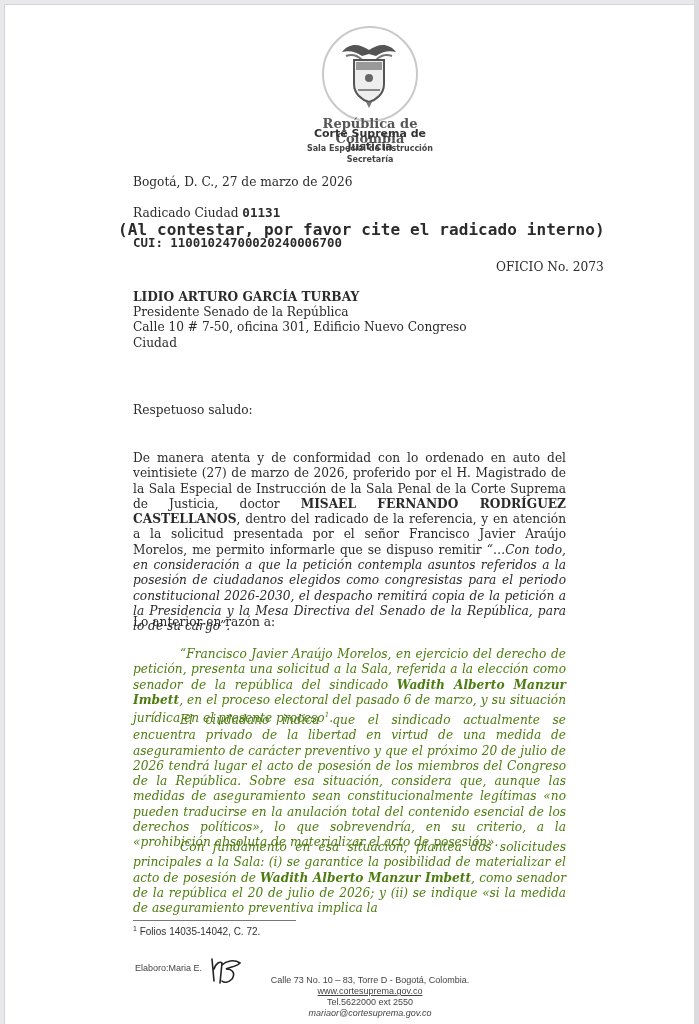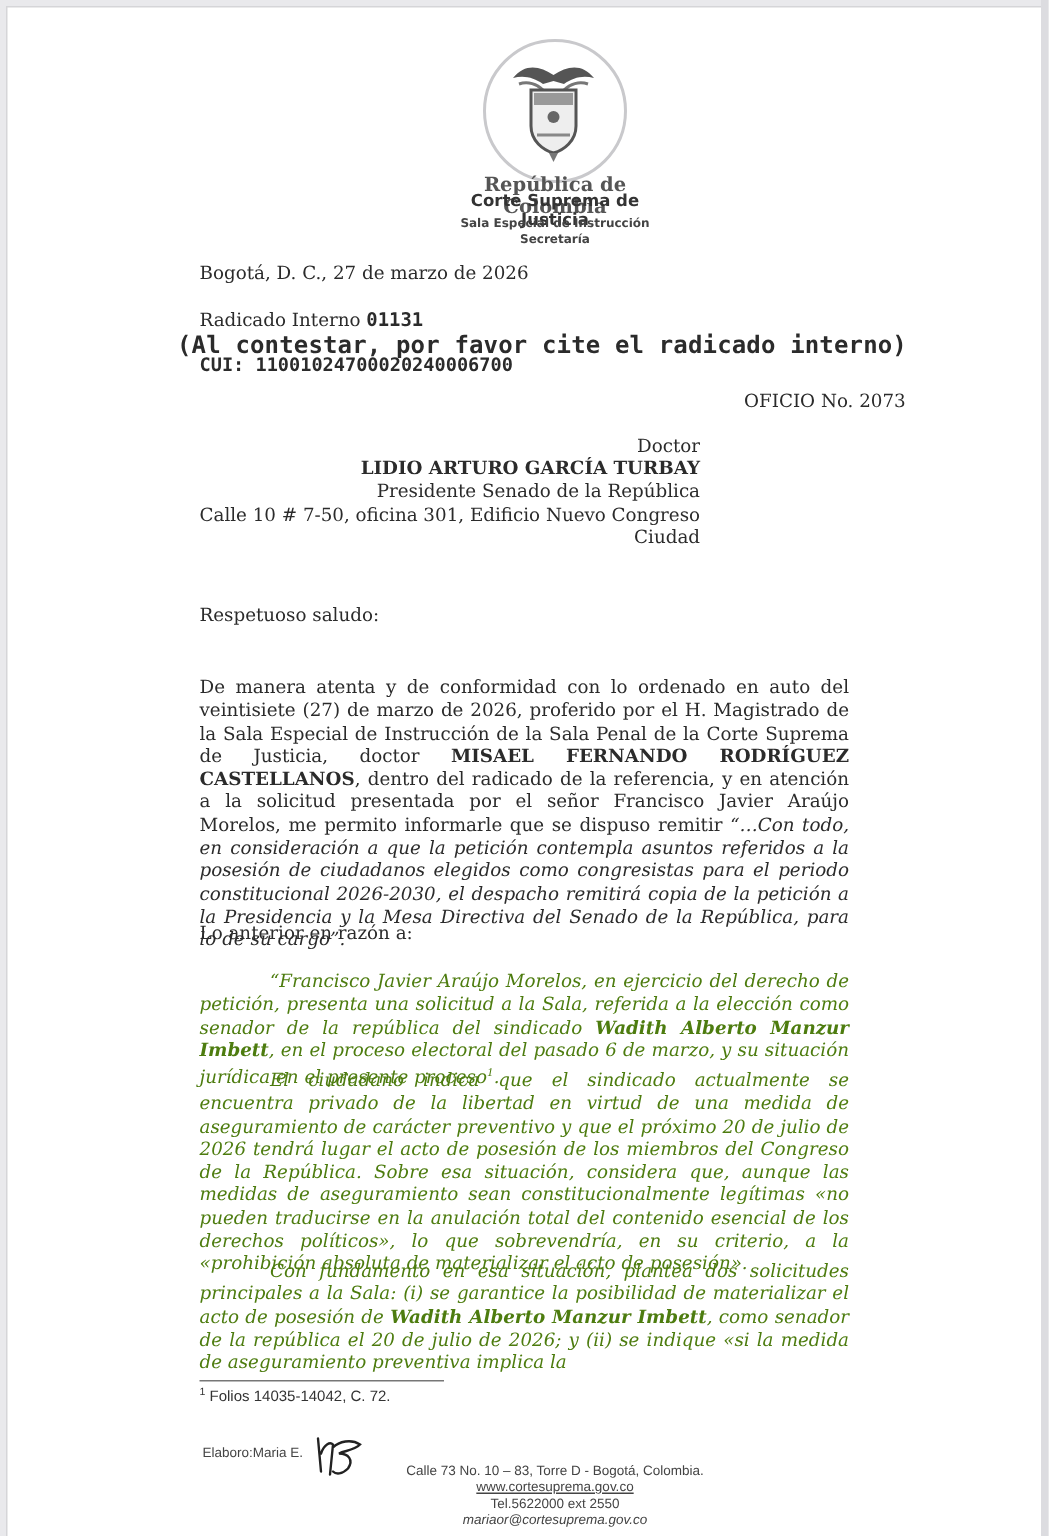--- a/index.html
+++ b/index.html
@@ -22,21 +22,21 @@
   .seal {
     position: absolute; left: 322px; top: 26px; width: 92px; height: 92px;
     border: 2px solid #c9c9cc; border-radius: 50%; background: #fff;
   }
   .seal svg { position: absolute; left: 14px; top: 10px; }
   .hdr { position: absolute; left: 300px; width: 140px; text-align: center; font-family: "DejaVu Sans", sans-serif; }
   .hdr1 { top: 116px; font-family: "DejaVu Serif", serif; font-size: 13px; color: #555; font-weight: bold; }
   .hdr2 { top: 127px; font-size: 11px; font-weight: bold; color: #333; }
   .hdr3 { top: 143px; font-size: 8px; font-weight: bold; color: #444; line-height: 11px; }
 
-  .txt { font-size: 12.2px; line-height: 15.2px; text-align: right; }
+  .txt { font-size: 12.2px; line-height: 15.2px; }
   .bold { font-weight: bold; }
   .mono-bold { font-family: "DejaVu Sans Mono", monospace; font-weight: bold; font-size: 12.6px; }
 
   .just { position: absolute; left: 133px; width: 433px; text-align: justify; font-size: 12.2px; line-height: 15.3px; }
   .just i, .quote { font-style: italic; }
   .quote { position: absolute; left: 133px; width: 433px; text-align: justify; font-size: 12.2px; line-height: 15.3px; color: #4d7c0f; }
   .indent { text-indent: 47px; }
   .u { text-decoration: underline; }
 
   .fn-rule { position: absolute; left: 133px; top: 920px; width: 163px; border-top: 1px solid #777; }
@@ -69,33 +69,32 @@
 <div class="hdr hdr1">República de Colombia</div>
 <div class="hdr hdr2">Corte Suprema de Justicia</div>
 <div class="hdr hdr3">
   <div>Sala Especial de Instrucción</div>
   <div>Secretaría</div>
 </div>
 
 <div class="abs txt" style="left:133px; top:175px;">Bogotá, D. C., 27 de marzo de 2026</div>
 
 <div class="abs txt" style="left:133px; top:205px;">
-  <span>Radicado Interno</span>
+  <span>Radicado Ciudad</span>
   <span class="mono-bold">01131</span>
 </div>
 <div class="abs mono-bold" style="left:118px; top:220px; font-size:16px; letter-spacing:0.1px;">(Al contestar, por favor cite el radicado interno)</div>
 <div class="abs mono-bold" style="left:133px; top:235px; font-size:12.4px;">
   <span>CUI:</span>
   <span>11001024700020240006700</span>
 </div>
 
 <div class="abs txt" style="left:496px; top:260px;">OFICIO No. 2073</div>
 
 <div class="abs txt" style="left:133px; top:290px; line-height:15.2px;">
-  <div>Doctor</div>
   <div class="bold">LIDIO ARTURO GARCÍA TURBAY</div>
   <div>Presidente Senado de la República</div>
   <div>Calle 10 # 7-50, oficina 301, Edificio Nuevo Congreso</div>
   <div>Ciudad</div>
 </div>
 
 <div class="abs txt" style="left:133px; top:403px;">Respetuoso saludo:</div>
 
 <div class="just" style="top:451px;">
   <span>De manera atenta y de conformidad con lo ordenado en auto del veintisiete (27) de marzo de 2026, proferido por el H. Magistrado de la Sala Especial de Instrucción de la Sala Penal de la Corte Suprema de Justicia, doctor </span><b>MISAEL FERNANDO RODRÍGUEZ CASTELLANOS</b><span>, dentro del radicado de la referencia, y en atención a la solicitud presentada por el señor Francisco Javier Araújo Morelos, me permito informarle que se dispuso remitir </span><i>“…Con todo, en consideración a que la petición contempla asuntos referidos a la posesión de ciudadanos elegidos como congresistas para el periodo constitucional 2026-2030, el despacho remitirá copia de la petición a la Presidencia y la Mesa Directiva del Senado de la República, para lo de su cargo”.</i>

